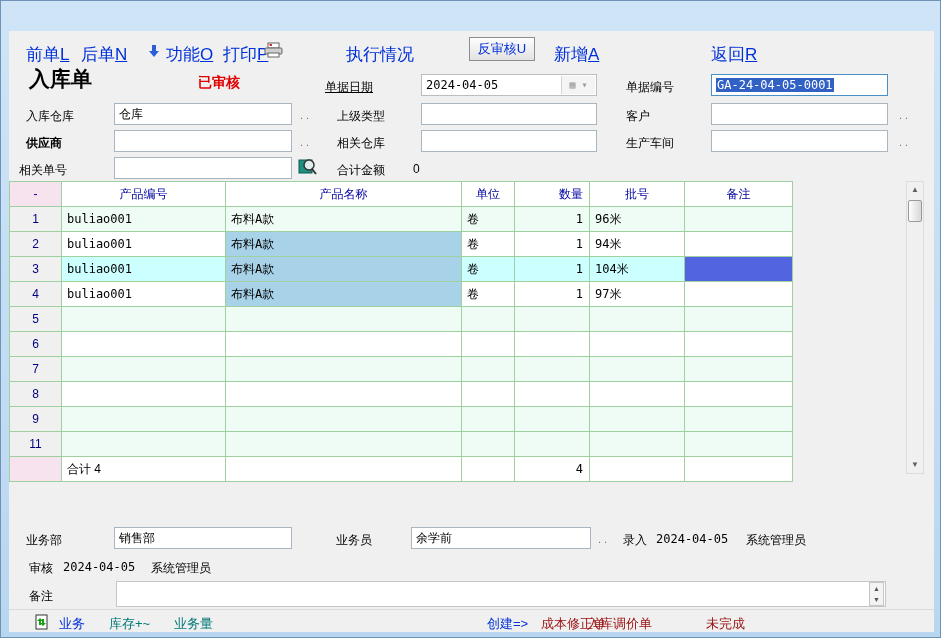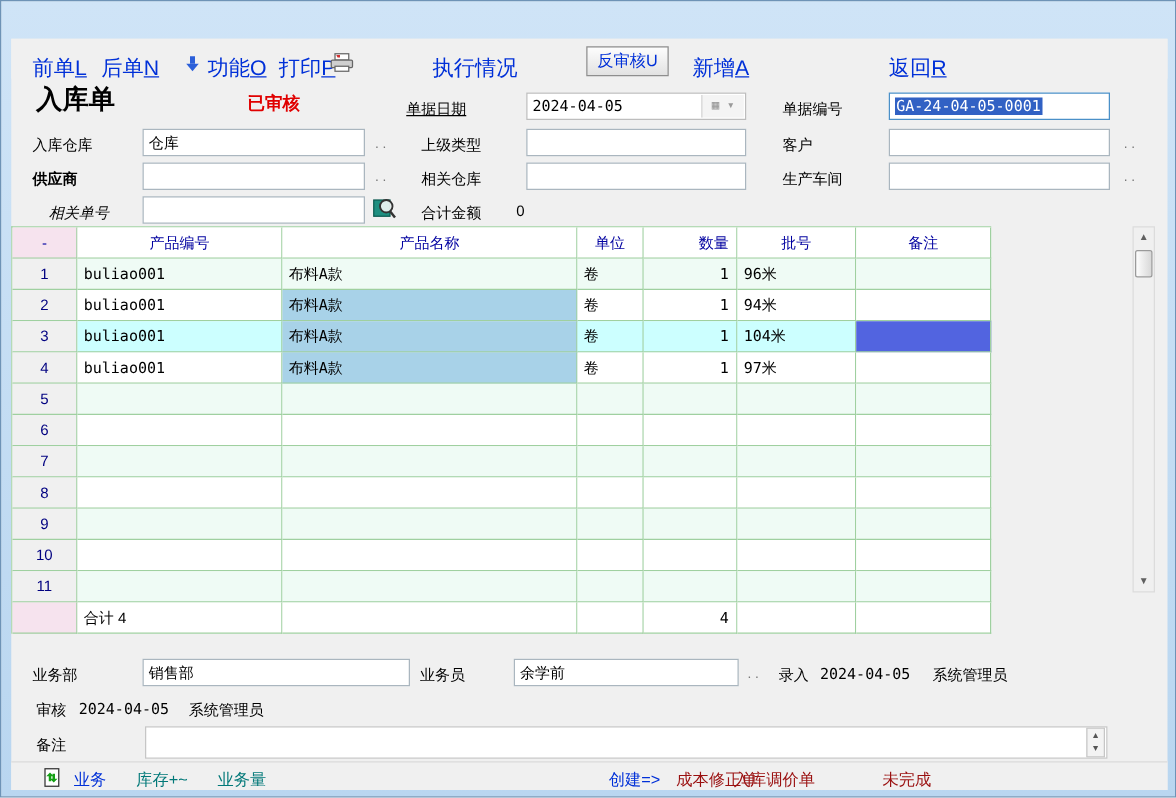--- a/index.html
+++ b/index.html
@@ -111,21 +111,21 @@
 
   <span class="lbl" style="left:25px; top:134px;font-weight:bold;">供应商</span>
   <div class="inputbox" style="left:113px; top:129px; width:178px;"><span></span></div>
   <span class="dots" style="left:299px; top:135px;">..</span>
   <span class="lbl" style="left:336px; top:134px;">相关仓库</span>
   <div class="inputbox" style="left:420px; top:129px; width:176px;"><span></span></div>
   <span class="lbl" style="left:625px; top:134px;">生产车间</span>
   <div class="inputbox" style="left:710px; top:129px; width:177px;"><span></span></div>
   <span class="dots" style="left:898px; top:135px;">..</span>
 
-  <span class="lbl" style="left:38px; top:161px;font-style:italic;">相关单号</span>
+  <span class="lbl" style="left:18px; top:161px;">相关单号</span>
   <div class="inputbox" style="left:113px; top:156px; width:178px;"><span></span></div>
   <span style="position:absolute; left:297px; top:156px;">
     <svg width="20" height="19" viewBox="0 0 20 19">
       <rect x="1" y="3" width="13" height="13" fill="#1f8f80" stroke="#0c5a50"></rect>
       <circle cx="11" cy="8" r="5" fill="#fff" fill-opacity="0.85" stroke="#333" stroke-width="1.5"></circle>
       <line x1="14" y1="12" x2="18" y2="17" stroke="#333" stroke-width="2"></line>
     </svg>
   </span>
   <span class="lbl" style="left:336px; top:161px;">合计金额</span>
   <span class="lbl" style="left:412px; top:161px;">0</span>
@@ -216,29 +216,20 @@
         <div class="grid-row">
           <div class="cell c0">9</div>
           <div class="cell c1 alt"></div>
           <div class="cell c2 alt"></div>
           <div class="cell c3 alt"></div>
           <div class="cell c4 alt"></div>
           <div class="cell c5 alt"></div>
           <div class="cell c6 alt"></div>
         </div>
         <div class="grid-row">
-          <div class="cell c0">10</div>
-          <div class="cell c1"></div>
-          <div class="cell c2"></div>
-          <div class="cell c3"></div>
-          <div class="cell c4"></div>
-          <div class="cell c5"></div>
-          <div class="cell c6"></div>
-        </div>
-        <div class="grid-row">
           <div class="cell c0">11</div>
           <div class="cell c1 alt"></div>
           <div class="cell c2 alt"></div>
           <div class="cell c3 alt"></div>
           <div class="cell c4 alt"></div>
           <div class="cell c5 alt"></div>
           <div class="cell c6 alt"></div>
         </div>
         <div class="grid-row">
           <div class="cell c0 total0"></div>
@@ -252,21 +243,21 @@
       </div>
   </div>
 
   <div class="vscroll">
     <div class="sbtn" style="top:0;">▲</div>
     <div class="sthumb"></div>
     <div class="sbtn" style="bottom:0;">▼</div>
   </div>
 
   <span class="lbl" style="left:25px; top:531px;">业务部</span>
-  <div class="inputbox" style="left:113px; top:526px; width:214px; font-family:'Liberation Sans',sans-serif;"><span>销售部</span></div>
+  <div class="inputbox" style="left:113px; top:526px; width:178px; font-family:'Liberation Sans',sans-serif;"><span>销售部</span></div>
   <span class="lbl" style="left:335px; top:531px;">业务员</span>
   <div class="inputbox" style="left:410px; top:526px; width:180px; font-family:'Liberation Sans',sans-serif;"><span>余学前</span></div>
   <span class="dots" style="left:597px; top:532px;">..</span>
   <span class="lbl" style="left:622px; top:531px;">录入</span>
   <span class="lbl" style="left:655px; top:531px; font-family:'DejaVu Sans Mono',monospace;">2024-04-05</span>
   <span class="lbl" style="left:745px; top:531px;">系统管理员</span>
 
   <span class="lbl" style="left:28px; top:559px;">审核</span>
   <span class="lbl" style="left:62px; top:559px; font-family:'DejaVu Sans Mono',monospace;">2024-04-05</span>
   <span class="lbl" style="left:150px; top:559px;">系统管理员</span>

